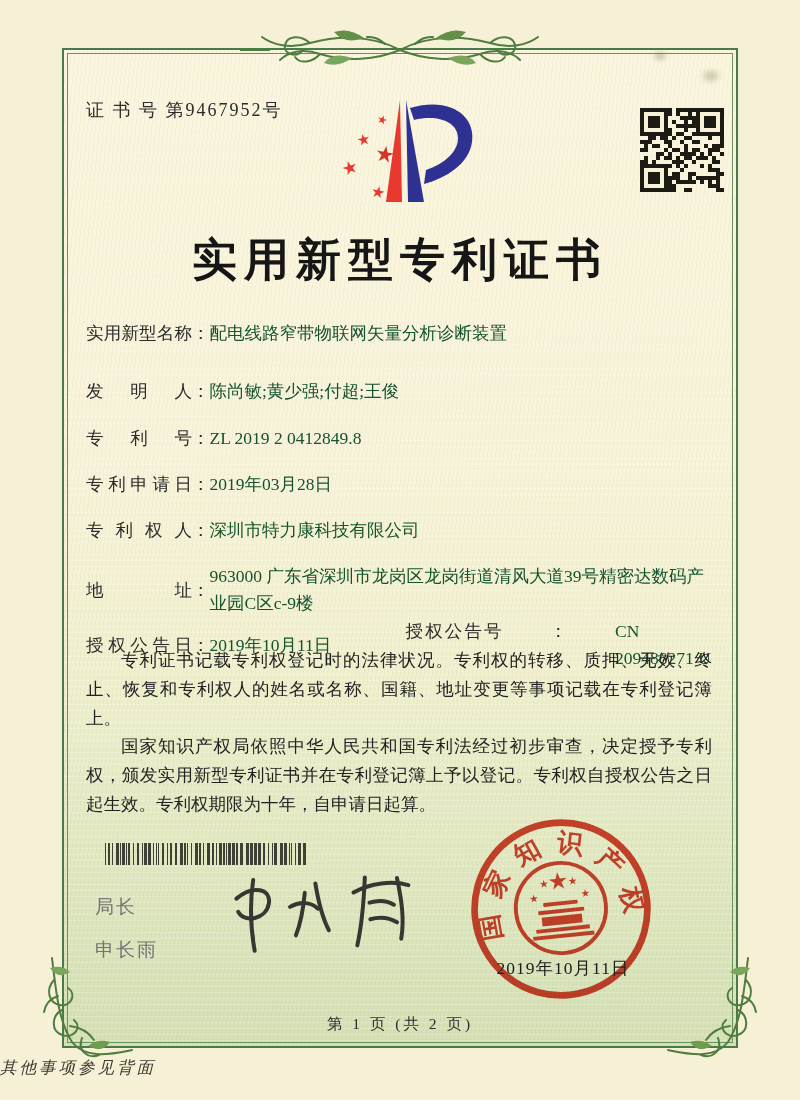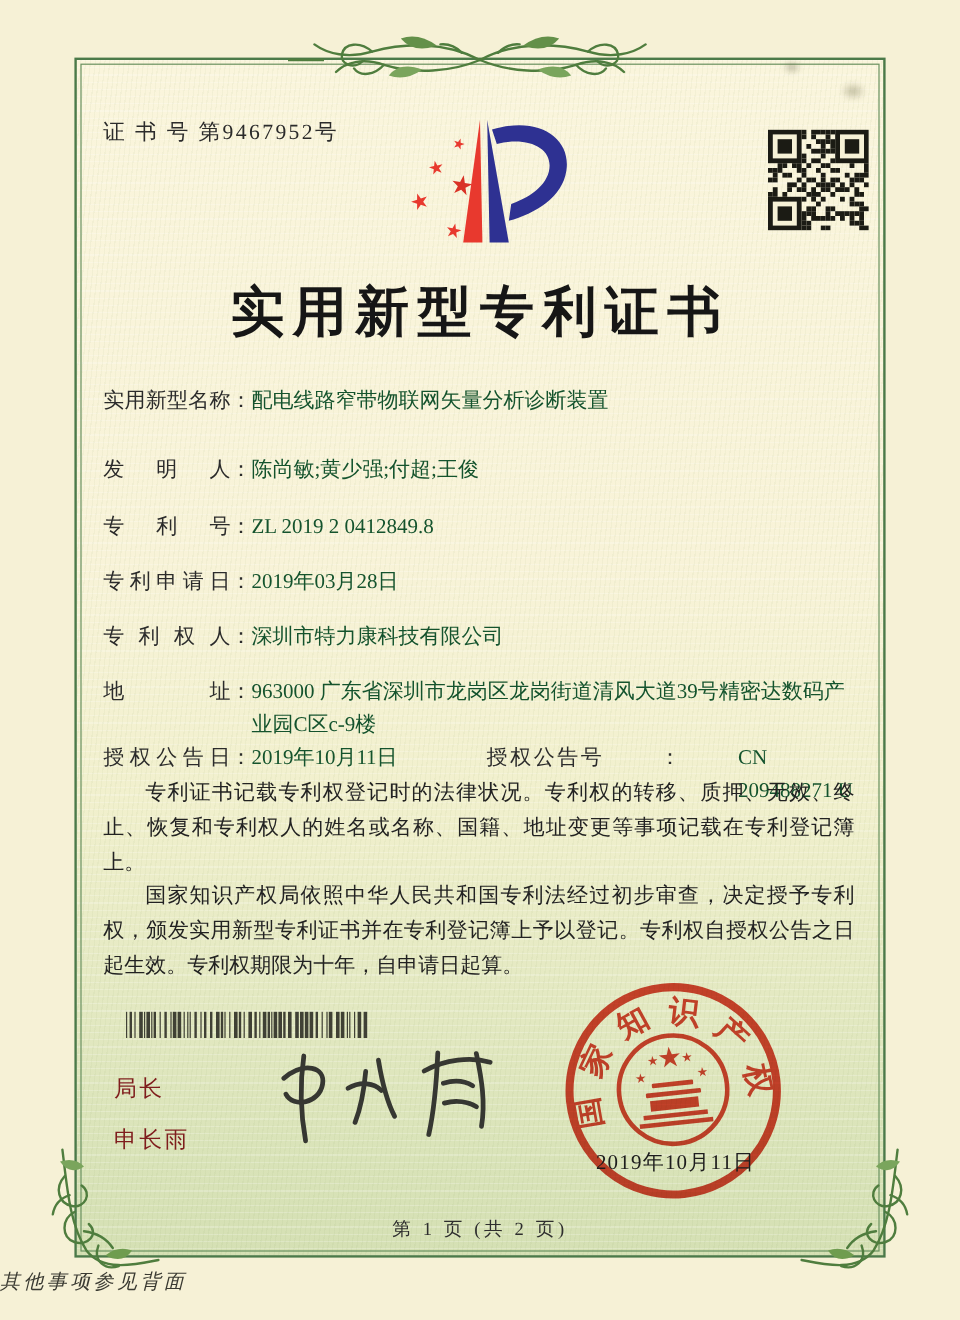--- a/index.html
+++ b/index.html
@@ -29,35 +29,35 @@
   .stain2{left:700px;top:68px;width:22px;height:16px;background:radial-gradient(#7a7754,transparent 70%);}
   
   .cert-no{position:absolute;left:86px;top:98px;font-size:18px;letter-spacing:2px;color:#2b2b2b;text-align:right;}
   .logo{position:absolute;left:330px;top:94px;width:150px;height:116px;}
   .qr{position:absolute;left:640px;top:108px;width:84px;height:84px;}
   .title{
     position:absolute;left:0;top:214px;width:100%;text-align:center;
     font-size:45px;font-weight:bold;letter-spacing:7px;color:#161616;margin-top:16px;
   }
   
-  .row{position:absolute;left:86px;width:626px;display:flex;align-items:flex-start;font-size:17.5px;line-height:27px;}
+  .row{position:absolute;left:86px;width:626px;display:flex;align-items:center;font-size:17.5px;line-height:27px;}
   .flabel{display:inline-block;width:106px;text-align:justify;text-align-last:justify;flex:0 0 106px;color:#2b2b2b;}
   .colon{flex:0 0 auto;color:#2b2b2b;}
   .fvalue{flex:1 1 auto;color:#14532d;}
   .pair2{margin-left:36px;display:flex;gap:48px;}
   .pair2 .flabel{width:96px;flex-basis:96px;}
   
   .bodytext{
     position:absolute;left:86px;top:646px;width:626px;
     font-size:17.5px;line-height:28.8px;text-align:justify;color:#222;
   }
   .bodytext p{margin:0;text-indent:2em;}
   
   .barcode{position:absolute;left:105px;top:843px;width:205px;height:22px;opacity:.88;}
-  .commissioner{position:absolute;left:95px;top:894px;font-size:19px;letter-spacing:2px;color:#7f1d1d;}
+  .commissioner{position:absolute;left:95px;top:894px;font-size:19px;letter-spacing:2px;color:#737373;}
   .commissioner div{margin-bottom:17px;}
   .signature{position:absolute;left:222px;top:868px;width:210px;height:96px;transform:rotate(-3deg);}
   .seal{position:absolute;left:465px;top:813px;width:192px;height:192px;mix-blend-mode:multiply;opacity:.94;transform:rotate(-6deg);}
   .seal-date{position:absolute;left:468px;top:956px;width:190px;text-align:center;font-size:17.5px;letter-spacing:1px;color:#1d1d1d;}
   
   .page-num{position:absolute;left:0;top:1014px;width:100%;text-align:center;font-size:15.5px;letter-spacing:3px;color:#2e2e2e;}
   .back-note{position:absolute;left:0;top:1057px;width:100%;text-align:left;font-size:16.5px;letter-spacing:3px;color:#3a3a32;font-style:italic;}
 </style>
 </head>
 <body>

